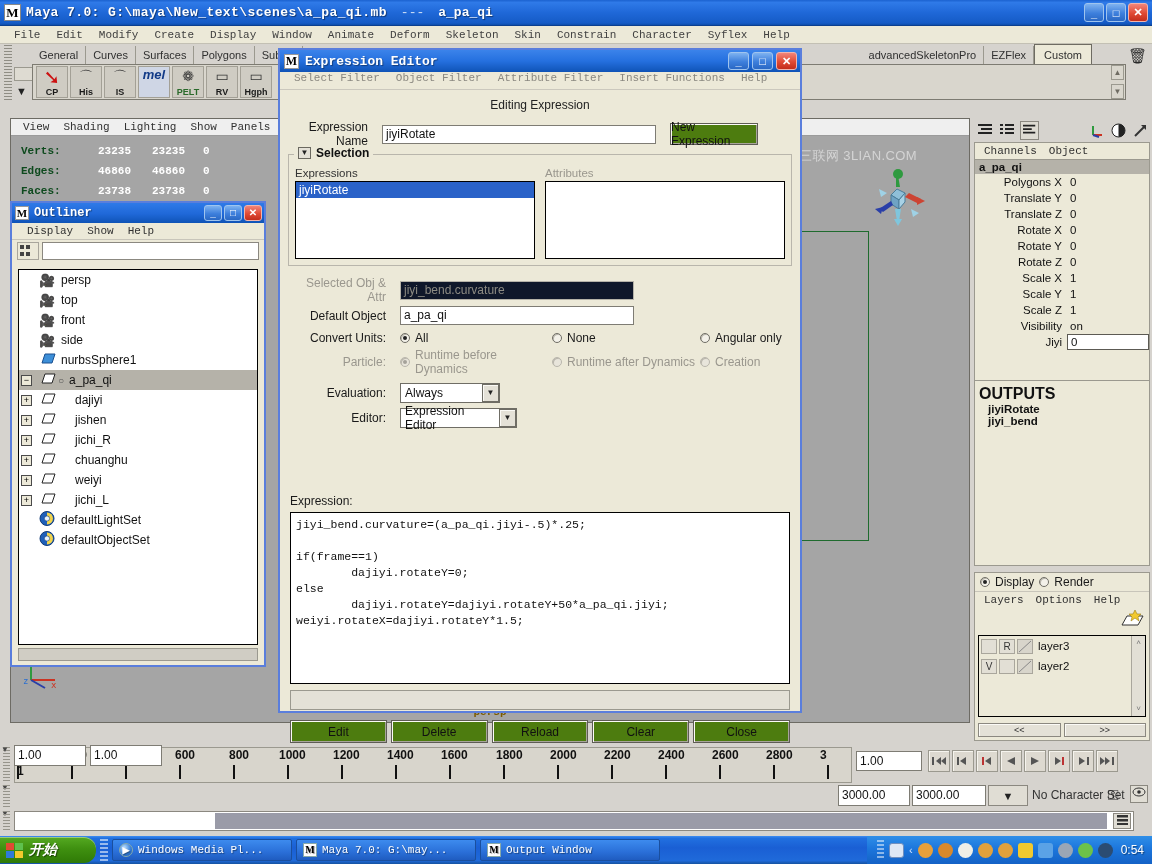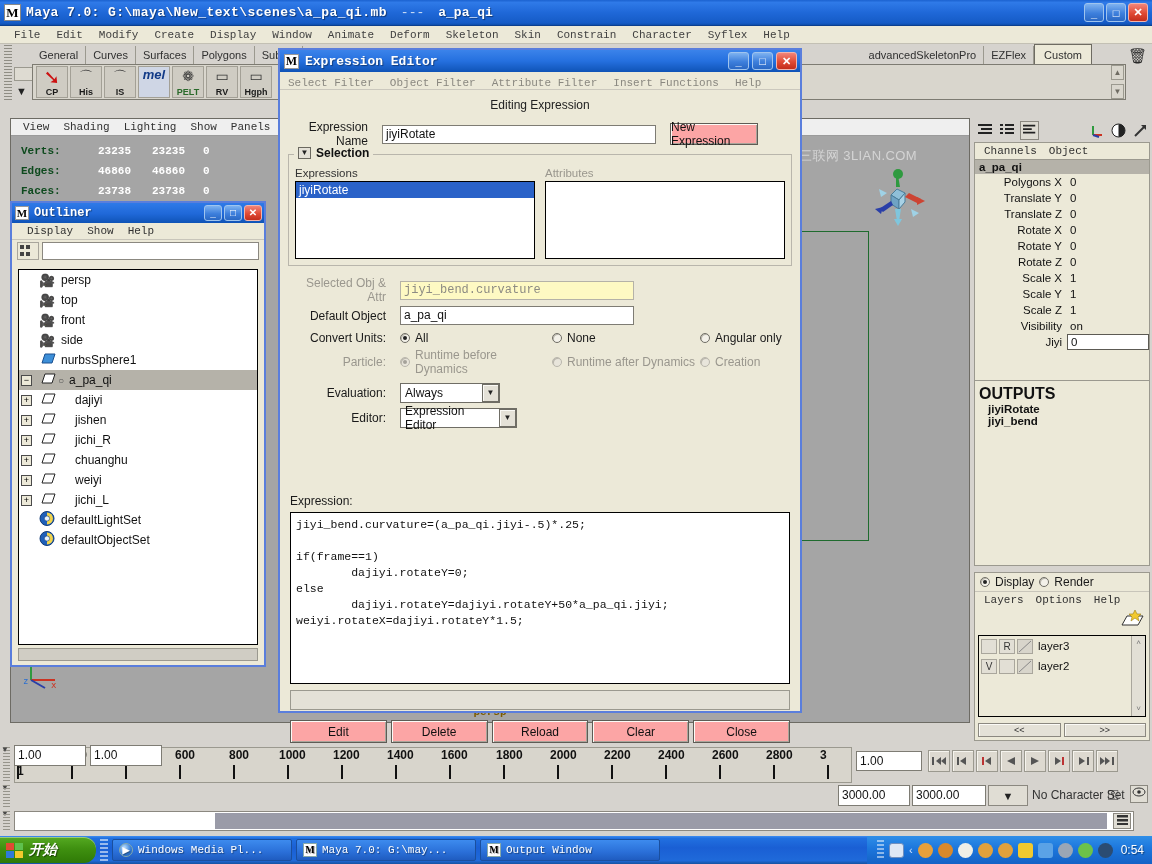--- a/index.html
+++ b/index.html
@@ -202,32 +202,32 @@
     font-family:"Liberation Serif", serif; font-weight:bold; font-size:12px; line-height:13px; text-align:center; margin-right:6px;}
   .ex-title .t { color:#fff; font-family:"Liberation Mono", monospace; font-size:13px; font-weight:bold;
      text-shadow: 1px 1px 1px rgba(0,0,0,0.4); }
   .ex-title .btns { margin-left:auto; display:flex; gap:3px; padding-right:3px; }
   .ex-title .b {
     width:21px; height:18px; border-radius:3px; border:1px solid #9fc4ee; color:#fff;
     font-size:11px; font-weight:bold; text-align:center; line-height:16px;
     background: linear-gradient(to bottom, #7eb2f0, #3d7fdc 55%, #2a68c4);
   }
   .ex-title .b.close { background: linear-gradient(to bottom, #f2857a, #e04a34 55%, #c32e1c); border-color:#f3b4ab; }
-  .ex-menubar { height:18px; display:flex; align-items:flex-end; border-bottom:1px solid #cbc8bd; }
+  .ex-menubar { height:18px; display:flex; align-items:flex-start; padding-left:6px; border-bottom:1px solid #cbc8bd; }
   .ex-menubar .mi { font-family:"Liberation Mono", monospace; font-size:11px; color:#8a8880; padding:0 8px; }
   .ex-heading { text-align:center; font-size:12px; color:#222; padding:8px 0 6px 0; }
   .ex-row { display:flex; align-items:center; margin: 2px 10px; }
   .ex-lbl { font-size:12px; color:#1a1a1a; text-align:right; padding-right:14px; }
   .ex-input {
     background:#fff; border:1px solid #7e7c74; height:19px; font-size:12px;
     padding:0 3px; line-height:17px; color:#111; font-family:"Liberation Sans", sans-serif;
   }
-  .ex-input.dis { background:#fef9c3; color:#8d8b83; border-color:#b5b2a8;font-family:Liberation Mono, monospace; }
+  .ex-input.dis { background:#0f172a; color:#8d8b83; border-color:#b5b2a8; }
   .ex-btn {
-    border:1px solid #5e5c55; background:#fca5a5; height:22px; font-size:12px;
+    border:1px solid #5e5c55; background:#4d7c0f; height:22px; font-size:12px;
     display:flex; align-items:center; justify-content:center; color:#111;
     box-shadow: inset 1px 1px 0 #fbfaf6, inset -1px -1px 0 #a8a59b;
   }
   .ex-group { margin: 6px 8px 0 8px; position:relative; }
   .ex-group .legend {
     position:absolute; left:6px; top:-8px; background:#ece9d8; padding:0 4px;
     display:flex; align-items:center; font-size:12px; font-weight:bold; color:#111;
   }
   .ex-group .legend .tri {
     width:13px; height:12px; border:1px solid #6b6960; background:#e4e1d7;

